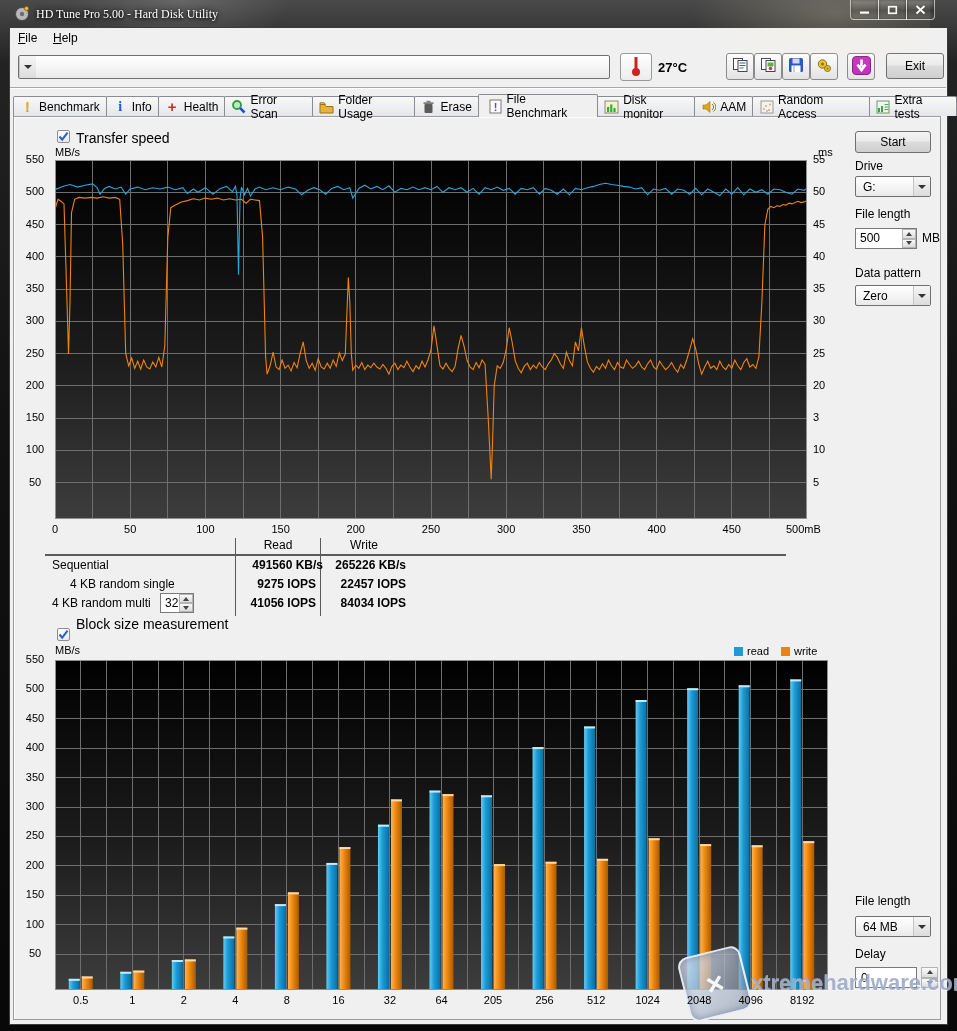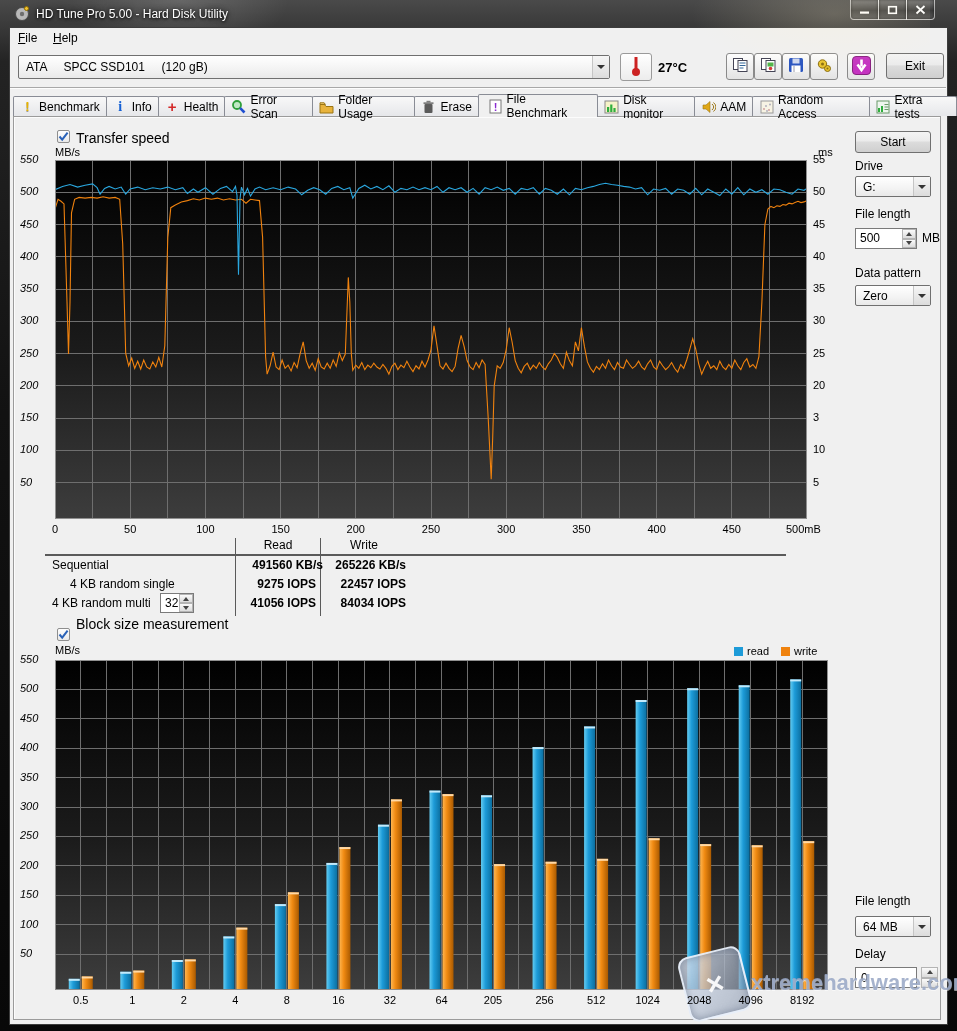--- a/index.html
+++ b/index.html
@@ -6,21 +6,21 @@
   html,body { width:957px; height:1031px; overflow:hidden; }
   body { font-family:"Liberation Sans", sans-serif; font-size:12px; color:#000; }
   .window { position:relative; width:957px; height:1031px; overflow:hidden;
     background:linear-gradient(180deg,#4a4a4a 0%,#232323 6%,#121212 40%,#080808 100%); }
   .window::before { content:""; position:absolute; left:70px; top:0; width:220px; height:55px;
     background:radial-gradient(ellipse at 50% 0%, rgba(255,255,255,.16), transparent 70%); }
   .window::after { content:""; position:absolute; left:690px; top:0; width:240px; height:70px;
     background:radial-gradient(ellipse at 60% 20%, rgba(255,240,200,.22), transparent 70%); }
   
   .title-text { position:absolute; left:36px; top:7px; color:#fff; font-size:12px;
-    text-shadow:0 1px 3px #000, 0 0 6px rgba(0,0,0,.8); }
+    text-shadow:0 1px 3px #000, 0 0 6px rgba(0,0,0,.8);font-family:Liberation Serif, serif; }
   .app-icon { position:absolute; left:14px; top:5px; width:16px; height:16px; }
   .win-btns { position:absolute; left:851px; top:0; display:flex; }
   .win-btn { width:29px; height:20px; border:1px solid rgba(255,255,255,.55); border-top:none;
     margin-left:-1px; display:flex; align-items:center; justify-content:center;
     background:linear-gradient(180deg,rgba(255,255,255,.25),rgba(40,40,40,.3) 55%,rgba(255,255,255,.12));
     box-shadow:inset 0 0 3px rgba(0,0,0,.6); }
   .win-btn:first-child { border-bottom-left-radius:4px; }
   .win-btn:last-child  { border-bottom-right-radius:4px; }
   
   .client-bg { position:absolute; left:9px; top:27px; width:939px; height:998px;
@@ -56,21 +56,21 @@
   #tabpage { position:absolute; left:13px; top:116px; width:928px; height:904px; background:#f0f0f0;
     border:1px solid #9b9b9b; box-shadow:inset 1px 1px 0 #fcfcfc; }
   
   .cb { position:absolute; width:13px; height:13px; border:1px solid #8e8e8e; border-radius:2px;
     background:linear-gradient(#fefefe,#e9e9e9); display:flex; align-items:center; justify-content:center; }
   .cb-label { position:absolute; font-size:14px; }
   
   .plot { position:absolute; }
   .axis-label { position:absolute; font-size:11px; }
   .tick { position:absolute; font-size:11px; color:#000; }
-  .tick.r { text-align:left;font-style:italic; }
+  .tick.r { text-align:center; }
   .tick.c { text-align:center; }
   
   #results { position:absolute; left:45px; top:538px; width:741px; height:80px; }
   .rt-head { position:absolute; top:0; text-align:center; font-size:12px; }
   .rt-sep-v { position:absolute; top:0; width:1px; height:78px; background:#5a5a5a; }
   .rt-sep-h { position:absolute; left:0; top:16px; width:741px; height:2px; background:#5a5a5a; }
   .rt-label { position:absolute; font-size:12px; }
   .rt-val { position:absolute; font-size:12px; font-weight:bold; text-align:right; }
   
   .spin-wrap { position:absolute; display:flex; border:1px solid #7a7a7a; background:#fff; }
@@ -122,21 +122,20 @@
         </svg>
       </span>
   </div>
 
   <div class="client-bg"></div>
 
   <span class="menu-item" style="left:18px">File</span>
   <span class="menu-item" style="left:53px">Help</span>
 
   <div class="combo" style="left:18px;top:55px;width:592px;height:24px">
-    <span class="cv">ATA     SPCC SSD101     (120 gB)</span>
     <span class="car">
         <span class="tri-d"></span>
       </span>
   </div>
   <div class="thermo">
     <span><svg width="12" height="24">
           <line x1="6" y1="3" x2="6" y2="15" stroke="#cc2222" stroke-width="3"></line>
           <circle cx="6" cy="18" r="4" fill="#cc2222"></circle>
         </svg></span>
   </div>

